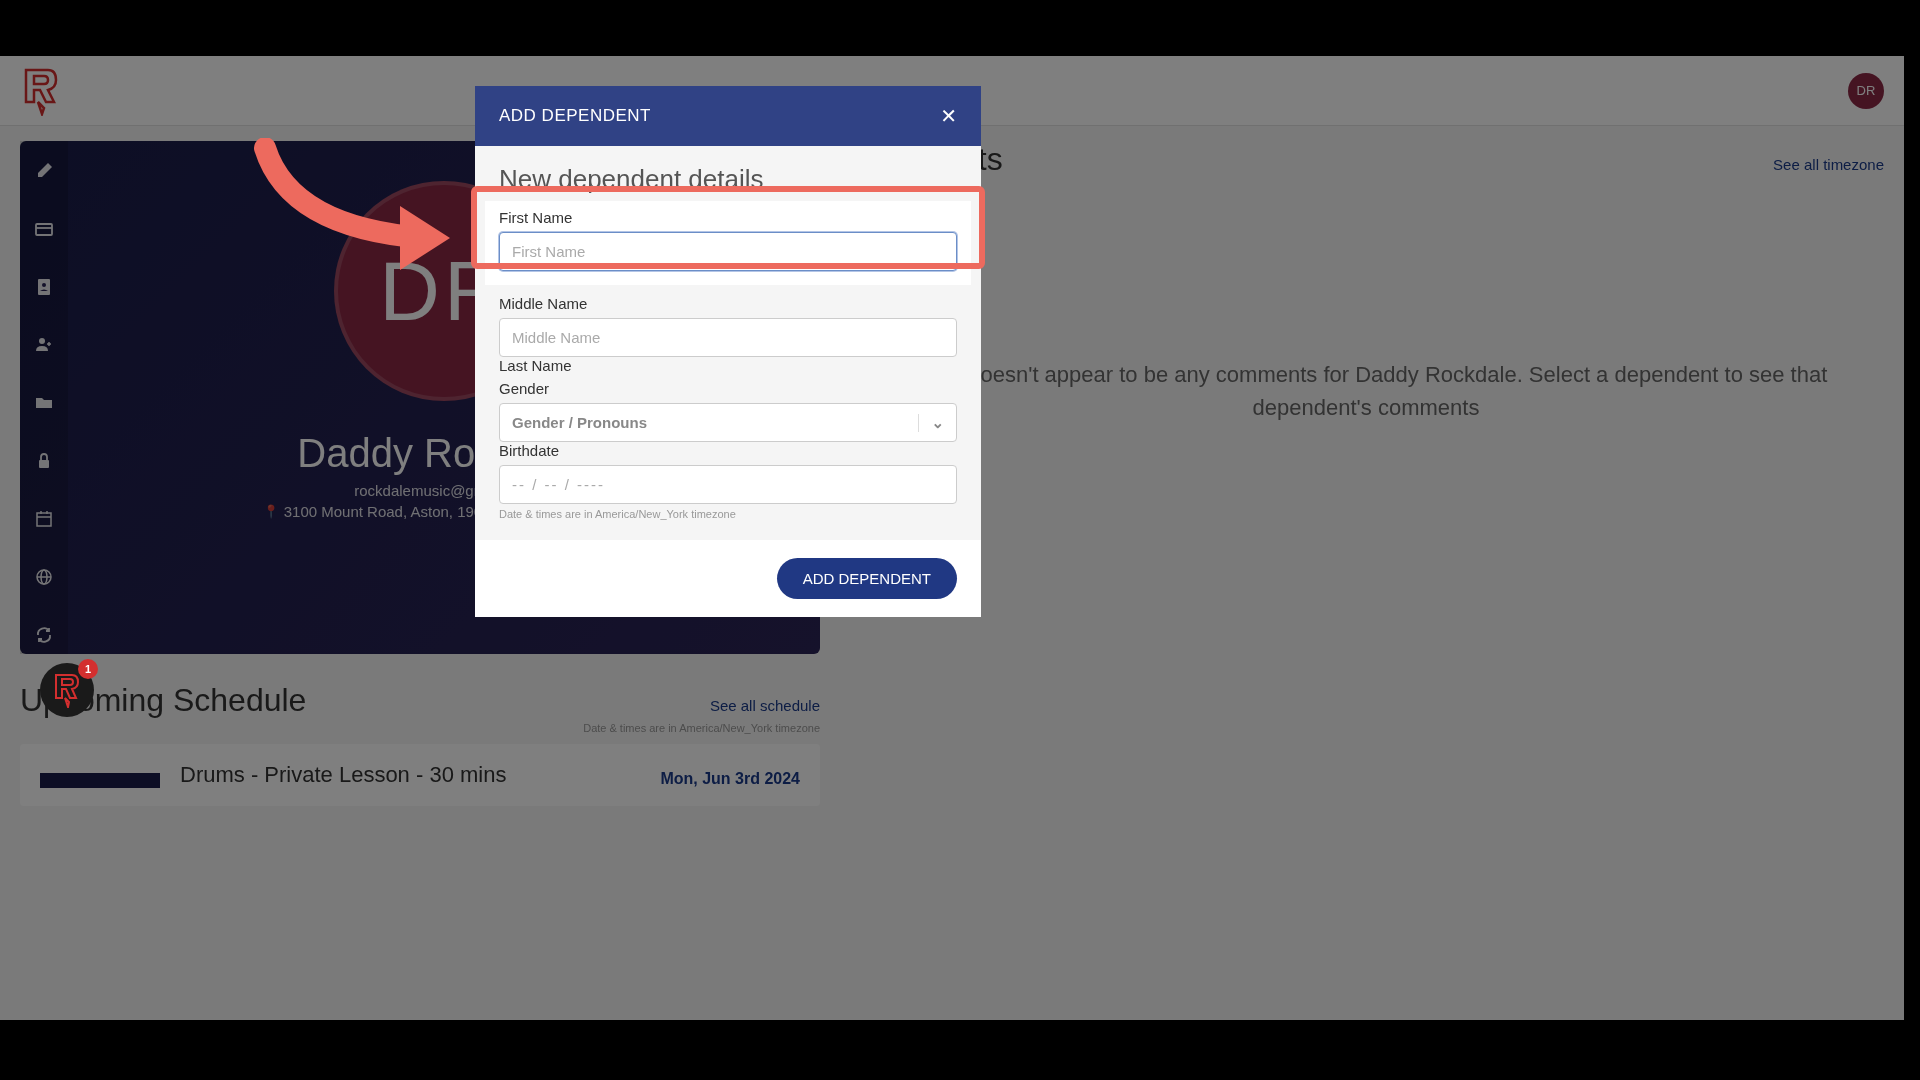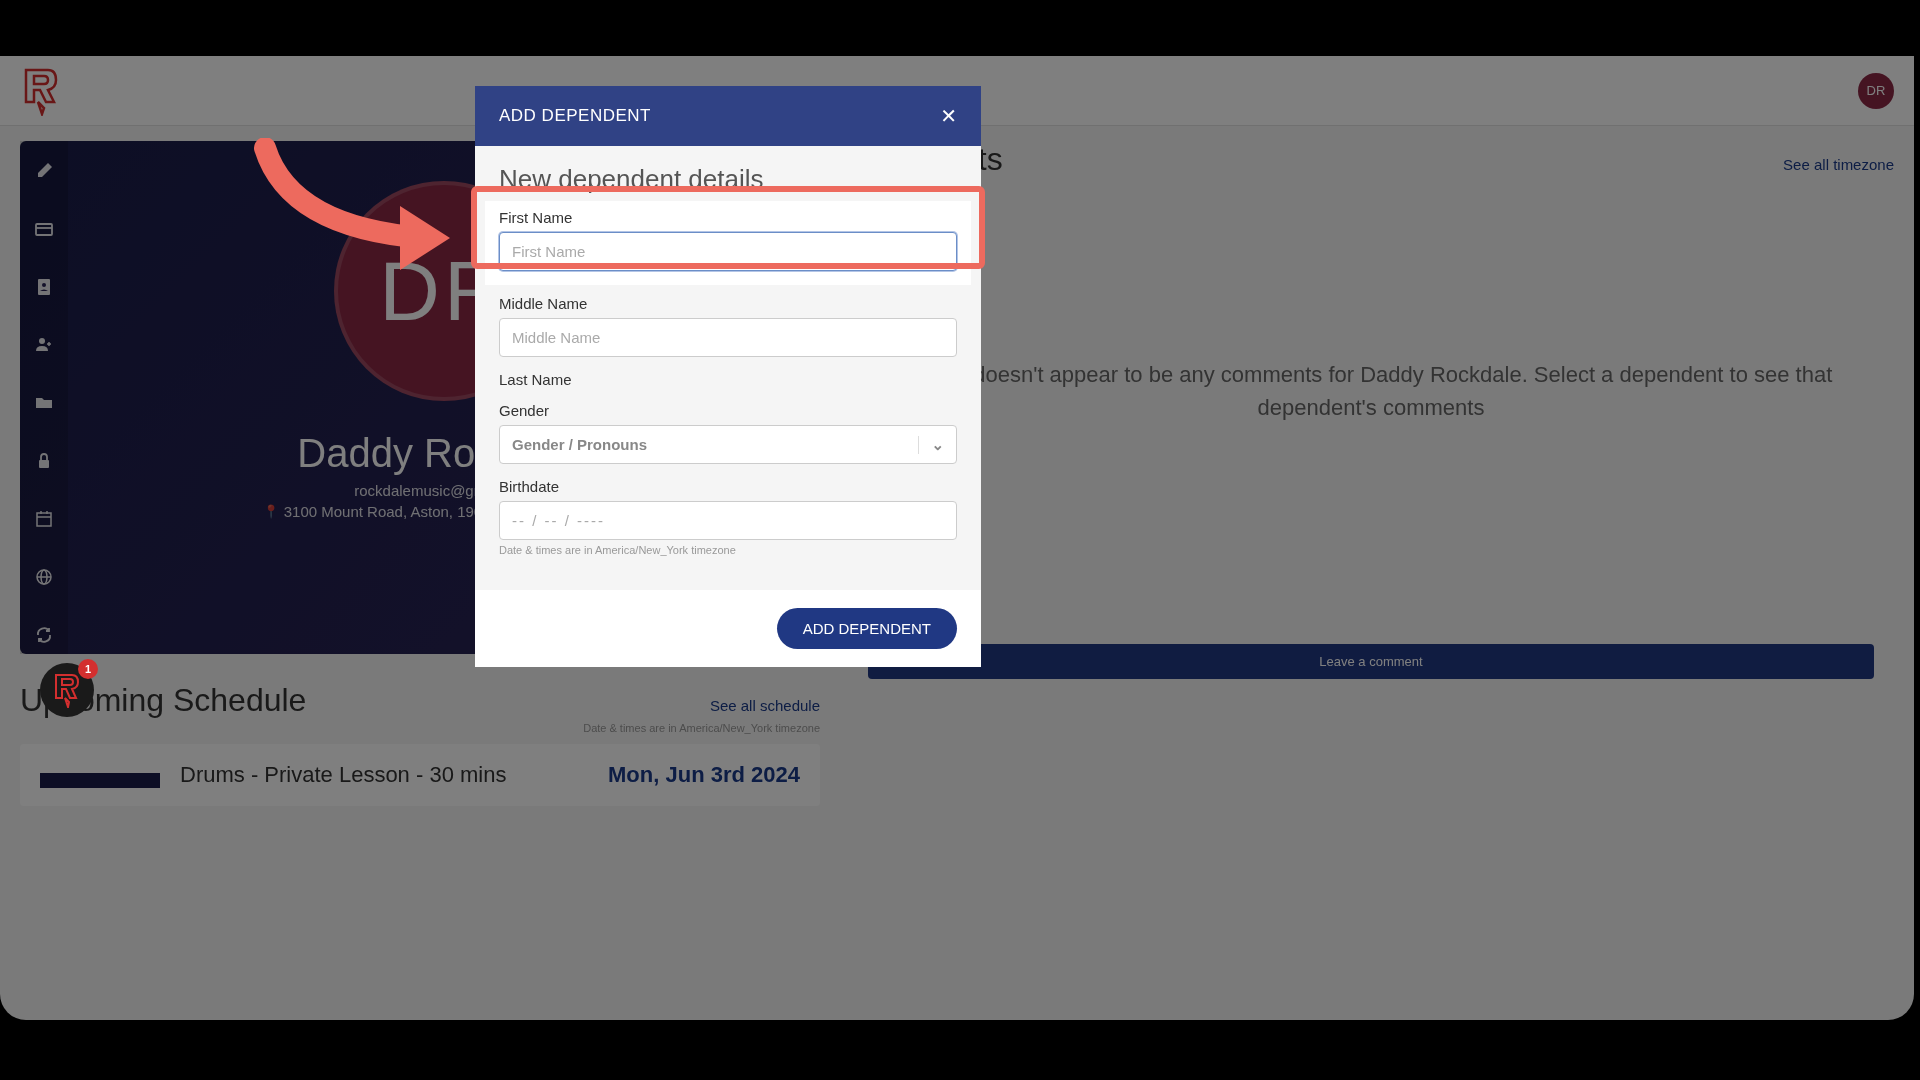--- a/index.html
+++ b/index.html
@@ -1,18 +1,18 @@
 <!DOCTYPE html>
 <html><head>
 <meta charset="utf-8">
 <style>
 * { margin: 0; padding: 0; box-sizing: border-box; font-family: 'Segoe UI', Arial, sans-serif; }
 body { background: #000; width: 1920px; height: 1080px; overflow: hidden; position: relative; }
 
-.viewport { position: absolute; top: 56px; left: 0; right: 6px; height: 964px; background: #f5f5f5; border-radius: 26px; }
+.viewport { position: absolute; top: 56px; left: 0; right: 16px; height: 964px; background: #f5f5f5; }
 
 .top-header { position: absolute; top: 0; left: 0; right: 0; height: 70px; background: #fff; border-bottom: 1px solid #e0e0e0; display: flex; align-items: center; padding: 0 20px; }
 .logo { width: 40px; height: 50px; }
 .logo svg { width: 100%; height: 100%; }
 .header-spacer { flex: 1; }
 .avatar-small { width: 36px; height: 36px; border-radius: 50%; background: #8b2845; color: #fff; display: flex; align-items: center; justify-content: center; font-size: 13px; font-weight: 500; }
 
 .content-area { position: absolute; top: 70px; left: 0; right: 0; bottom: 0; padding: 15px 20px; display: flex; gap: 28px; }
 
 .left-panel { width: 800px; display: flex; flex-direction: column; }
@@ -26,37 +26,37 @@
 .profile-address { font-size: 15px; opacity: 0.85; margin-top: 4px; display: flex; align-items: center; gap: 4px; }
 .location-pin { font-size: 13px; }
 
 .schedule-header { display: flex; align-items: baseline; justify-content: space-between; margin-top: 28px; }
 .section-title { font-size: 32px; font-weight: 400; color: #333; }
 .section-link { color: #1a3a8a; font-size: 15px; font-weight: 500; cursor: pointer; }
 .timezone-note { font-size: 11px; color: #999; text-align: right; margin-top: 3px; }
 .schedule-item { background: #fff; border-radius: 4px; padding: 18px 20px; margin-top: 10px; display: flex; justify-content: space-between; align-items: flex-end; }
 .lesson-thumb { width: 120px; height: 15px; background: #1a1d4a; margin-right: 20px; }
 .lesson-name { font-size: 22px; font-weight: 500; color: #333; flex: 1; }
-.lesson-date { font-size: 22px; font-weight: 600; color: #1a3a8a; }
+.lesson-date { font-size: 16px; font-weight: 600; color: #1a3a8a; }
 
 .right-panel { flex: 1; display: flex; flex-direction: column; }
 .comments-header { display: flex; align-items: baseline; justify-content: space-between; }
 .comments-empty { text-align: center; color: #666; font-size: 22px; margin-top: 180px; padding: 0 40px; line-height: 1.5; }
 .leave-comment-btn { background: #203883; color: #fff; border: none; border-radius: 4px; padding: 10px; margin: 0 20px; font-size: 13px; cursor: pointer; margin-top: 220px; }
 .credits-header { display: flex; align-items: baseline; justify-content: space-between; margin-top: 55px; }
 
 .overlay { position: absolute; top: 0; left: 0; right: 0; bottom: 0; background: rgba(0,0,0,0.5); z-index: 100; }
 
 .modal { position: absolute; top: 86px; left: 475px; width: 506px; background: #fff; z-index: 200; border-radius: 3px; overflow: visible; }
 .modal-header { background: #304285; color: #fff; padding: 18px 24px; display: flex; align-items: center; justify-content: space-between; }
 .modal-title { font-size: 17px; font-weight: 500; letter-spacing: 0.5px; }
 .modal-close { color: #fff; font-size: 20px; cursor: pointer; background: none; border: none; }
 .modal-body { padding: 18px 24px 20px; background: #f5f5f5; }
 .modal-subtitle { font-size: 26px; color: #555; font-weight: 300; margin-bottom: 14px; }
-.form-group { margin-bottom: 14px; }
+.form-group { }
 .form-label { display: block; font-size: 15px; color: #333; margin-bottom: 6px; }
 .form-input { width: 100%; padding: 10px 12px; border: 1px solid #ccc; border-radius: 4px; font-size: 15px; background: #fff; color: #333; }
 .form-input::placeholder { color: #aaa; }
 .form-input.prefilled { color: #555; }
 .form-select { width: 100%; padding: 10px 12px; border: 1px solid #ccc; border-radius: 4px; font-size: 15px; background: #fff; color: #888; display: flex; justify-content: space-between; align-items: center; position:relative;font-weight:bold; }
 .select-arrow { border-left: 1px solid #ddd; padding-left: 12px; color: #888; position:absolute; right:12px; top:50%; transform:translateY(-50%); }
 .form-date { width: 100%; padding: 10px 12px; border: 1px solid #ccc; border-radius: 4px; font-size: 15px; background: #fff; color: #aaa; letter-spacing: 2px; }
 .tz-note { font-size: 11px; color: #999; margin-top: 4px; }
 .modal-footer { padding: 18px 24px; display: flex; justify-content: flex-end; background: #fff; }
 .add-btn { background: #203883; color: #fff; border: none; border-radius: 24px; padding: 12px 26px; font-size: 15px; font-weight: 500; cursor: pointer; }
@@ -174,21 +174,20 @@
         <div class="lesson-date">Mon, Jun 3rd 2024</div>
       </div>
     </div>
 
     <div class="right-panel">
       <div class="comments-header">
         <div class="section-title">Comments</div>
         <div class="section-link">See all timezone</div>
       </div>
       <div class="comments-empty">There doesn't appear to be any comments for Daddy Rockdale. Select a dependent to see that dependent's comments</div>
-      <button class="leave-comment-btn">Leave a comment</button>
     </div>
   </div>
 
 </div>
 
 <div class="overlay"></div>
 
 <div class="modal">
   <div class="modal-header">
     <div class="modal-title">ADD DEPENDENT</div>

